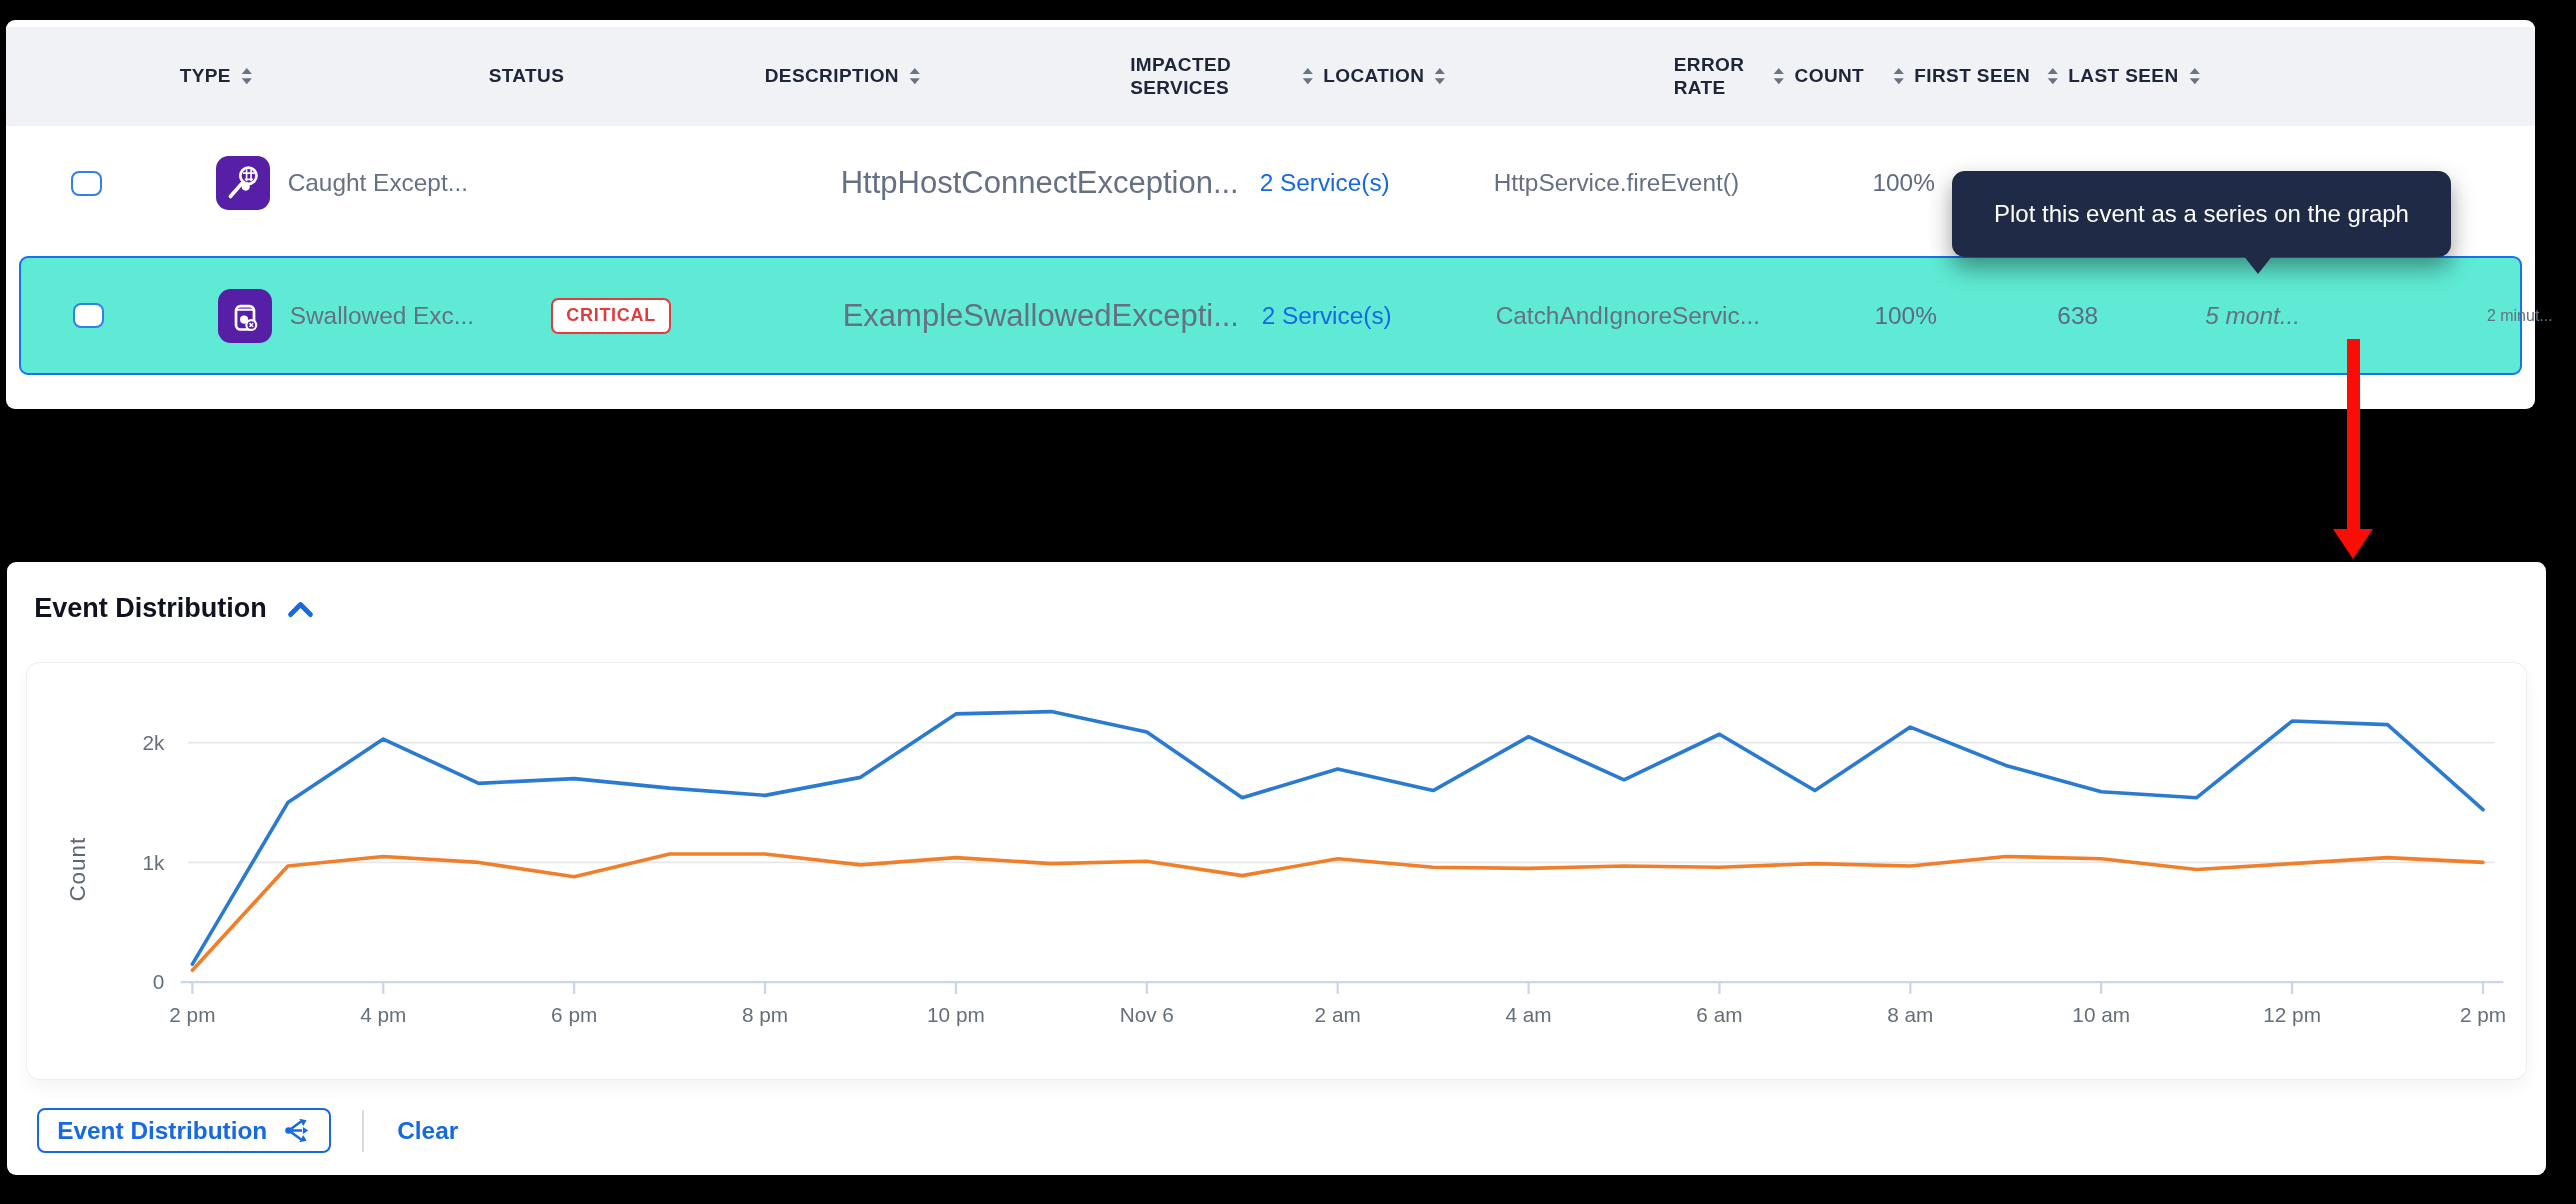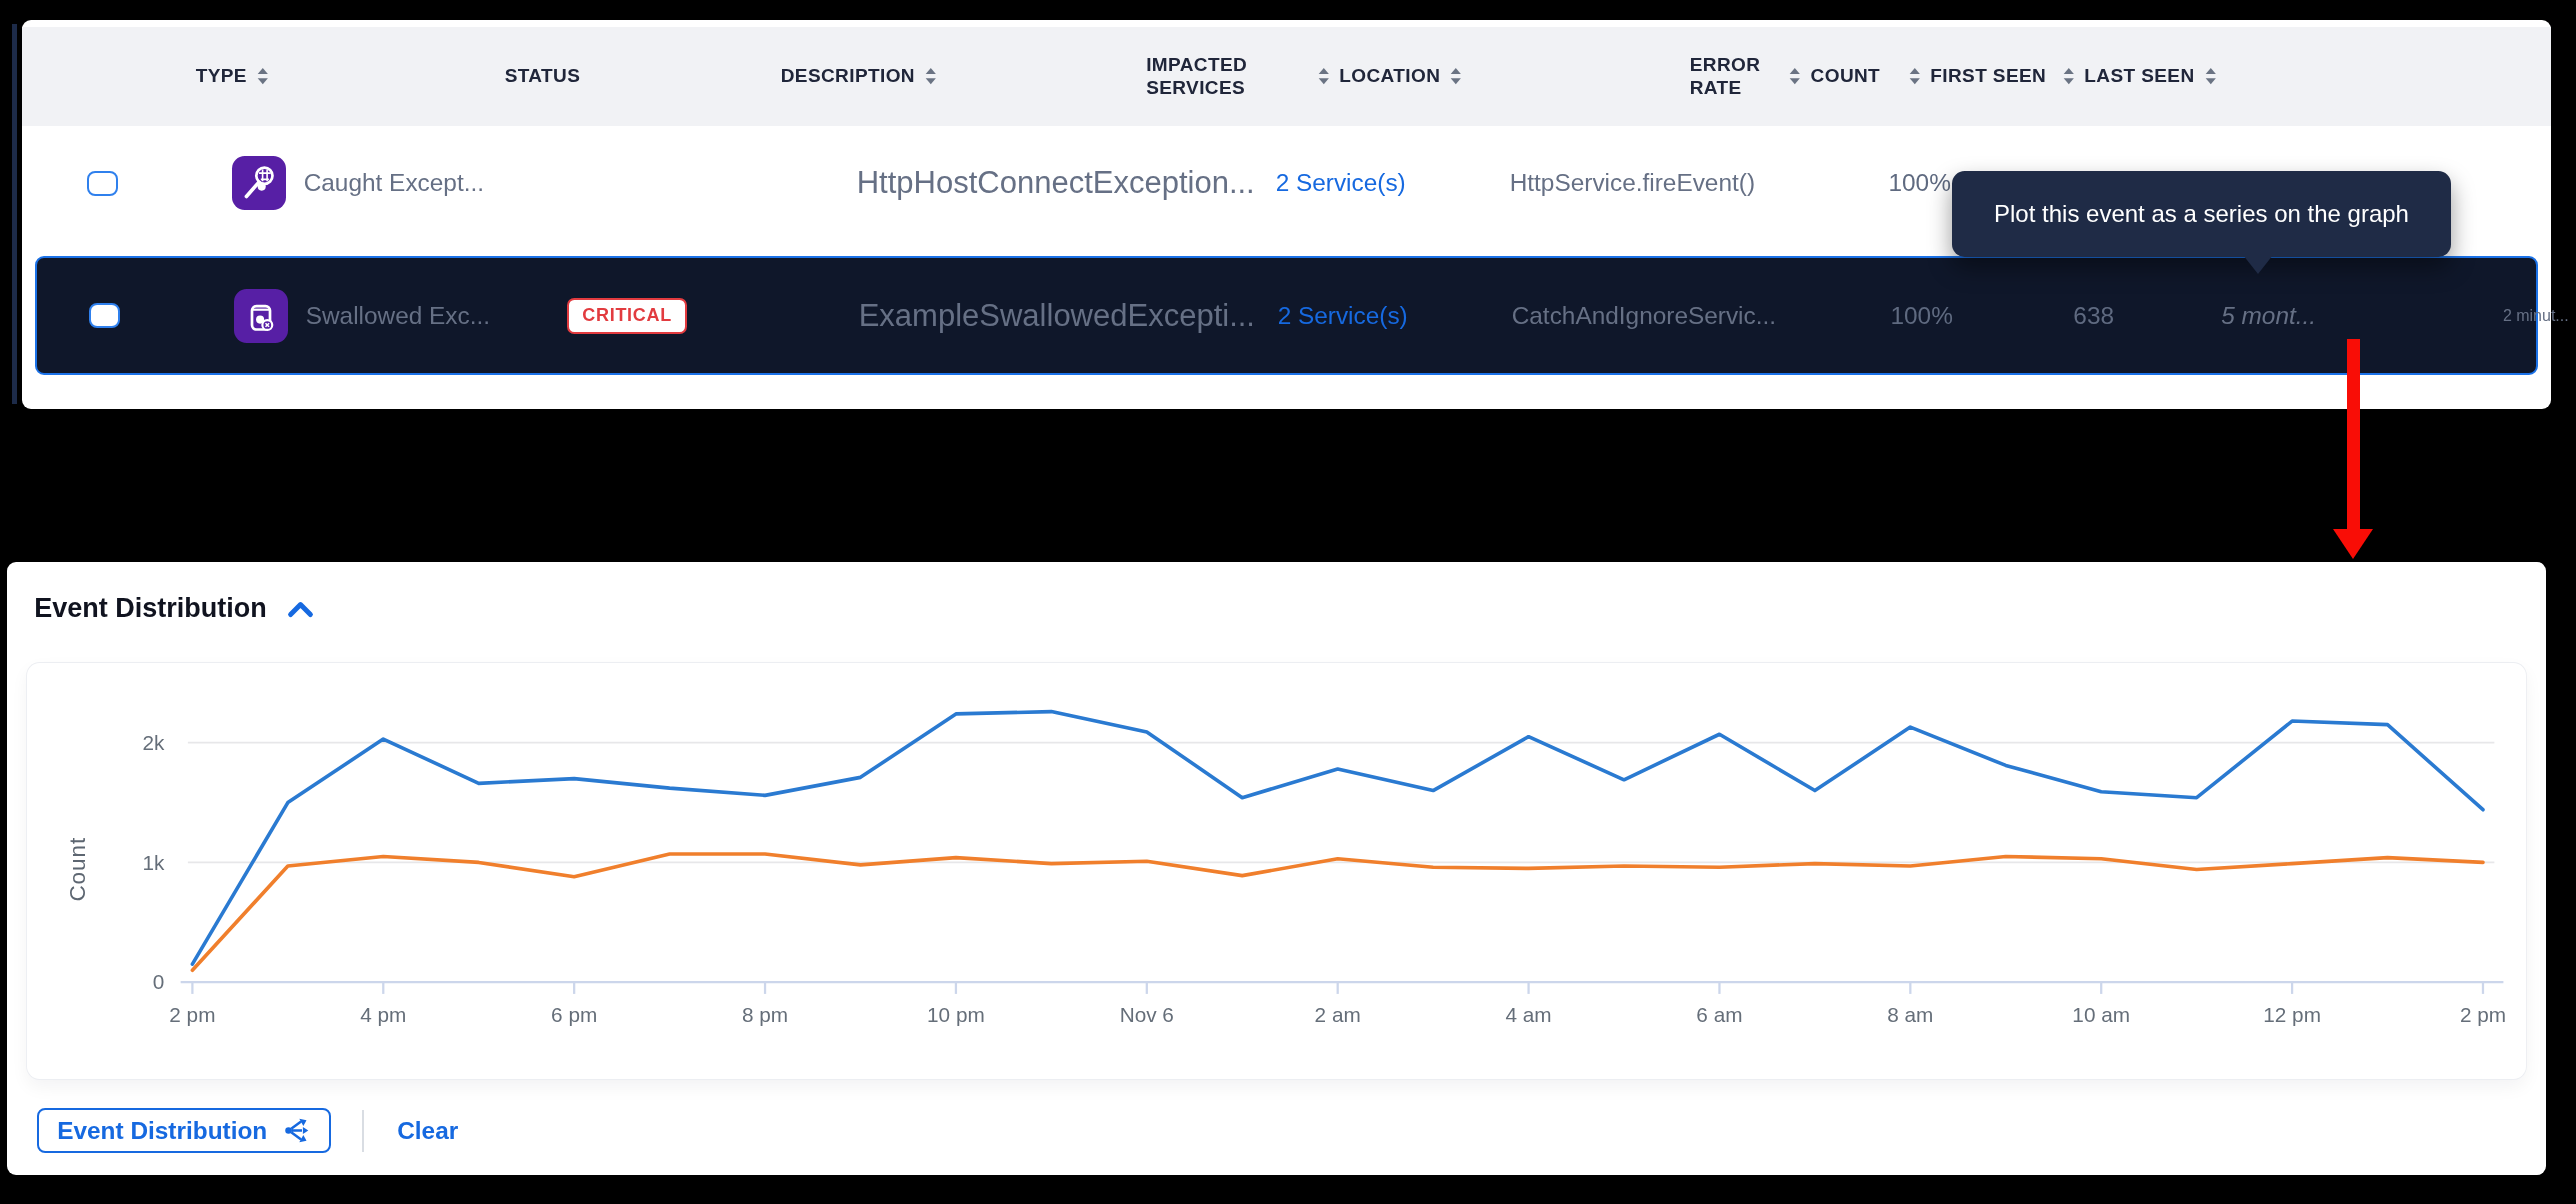--- a/index.html
+++ b/index.html
@@ -1,35 +1,35 @@
 <!DOCTYPE html>
 <html style="font-size:14.5px"><head>
 <meta charset="utf-8">
 <style>
   html,body{margin:0;padding:0;background:#000;}
   .stage{position:relative;width:2576px;height:1205px;background:#000;overflow:hidden;
          font-family:"Liberation Sans",sans-serif;-webkit-font-smoothing:antialiased;}
 
   
   .edge-stripe{position:absolute;left:11.8px;top:23.5px;width:5.4px;height:380px;background:#1d2b49;}
-  .table-card{position:absolute;left:22px;top:20px;width:2529px;height:389px;background:#fff;
+  .table-card{position:absolute;left:6px;top:20px;width:2529px;height:389px;background:#fff;
               border-radius:9px;box-sizing:border-box;}
   .tgrid{display:grid;grid-template-columns:136px 289px 271px 380px 172px 353px 136px 136px 154px 181px 1fr;
          align-items:center;box-sizing:border-box;}
   .thead{margin-top:7.2px;height:99px;background:#f1f2f5;padding-left:12.7px;}
   .hcell{display:flex;align-items:center;gap:9px;font-size:19px;font-weight:700;color:#20263a;
          letter-spacing:0.4px;line-height:1.18;}
   .h-type{padding-left:25px}.h-status{padding-left:45px}.h-desc{padding-left:50px}
   .h-impacted{justify-content:center;text-align:left;white-space:pre-line}
   .h-location{padding-left:34px}.h-error{padding-left:54px;white-space:pre-line}
   .h-count{padding-left:16.3px}.h-first{padding-left:0}.h-last{padding-left:0}
   .sorticon{flex:0 0 auto;display:inline-flex;}
 
   .trow{margin:0 12.7px;height:114px;background:#fff;border-radius:9px;gap:36px;}
-  .trow.selected{margin-top:16.3px;height:119px;border:2.7px solid #1b72e8;background:#0f172a;}
+  .trow.selected{margin-top:16.3px;height:119px;border:2.7px solid #1b72e8;background:#5eead4;}
   .c-check{display:flex;justify-content:center;}
   .checkbox{width:31px;height:25px;border:2.7px solid #2f80ed;border-radius:8.1px;background:#fff;box-sizing:border-box;}
   .c-type{display:flex;align-items:center;gap:18px;padding-left:25px;color:#667085;font-size:24.4px;}
   .type-badge{flex:0 0 auto;width:54px;height:54px;border-radius:12.7px;background:#571fa5;
               display:flex;align-items:center;justify-content:center;}
   .c-status{padding-left:33px;}
   .badge-critical{display:inline-block;color:#e23b3f;border:2.7px solid #e23b3f;border-radius:7.2px;
                   background:#fff;font-size:18px;font-weight:700;letter-spacing:0.7px;padding:5.4px 13.6px;}
   .c-desc{padding-left:18px;color:#667085;font-size:31px;}
   .c-impacted{text-align:center;color:#1669e0;font-size:24.4px;cursor:pointer;}

